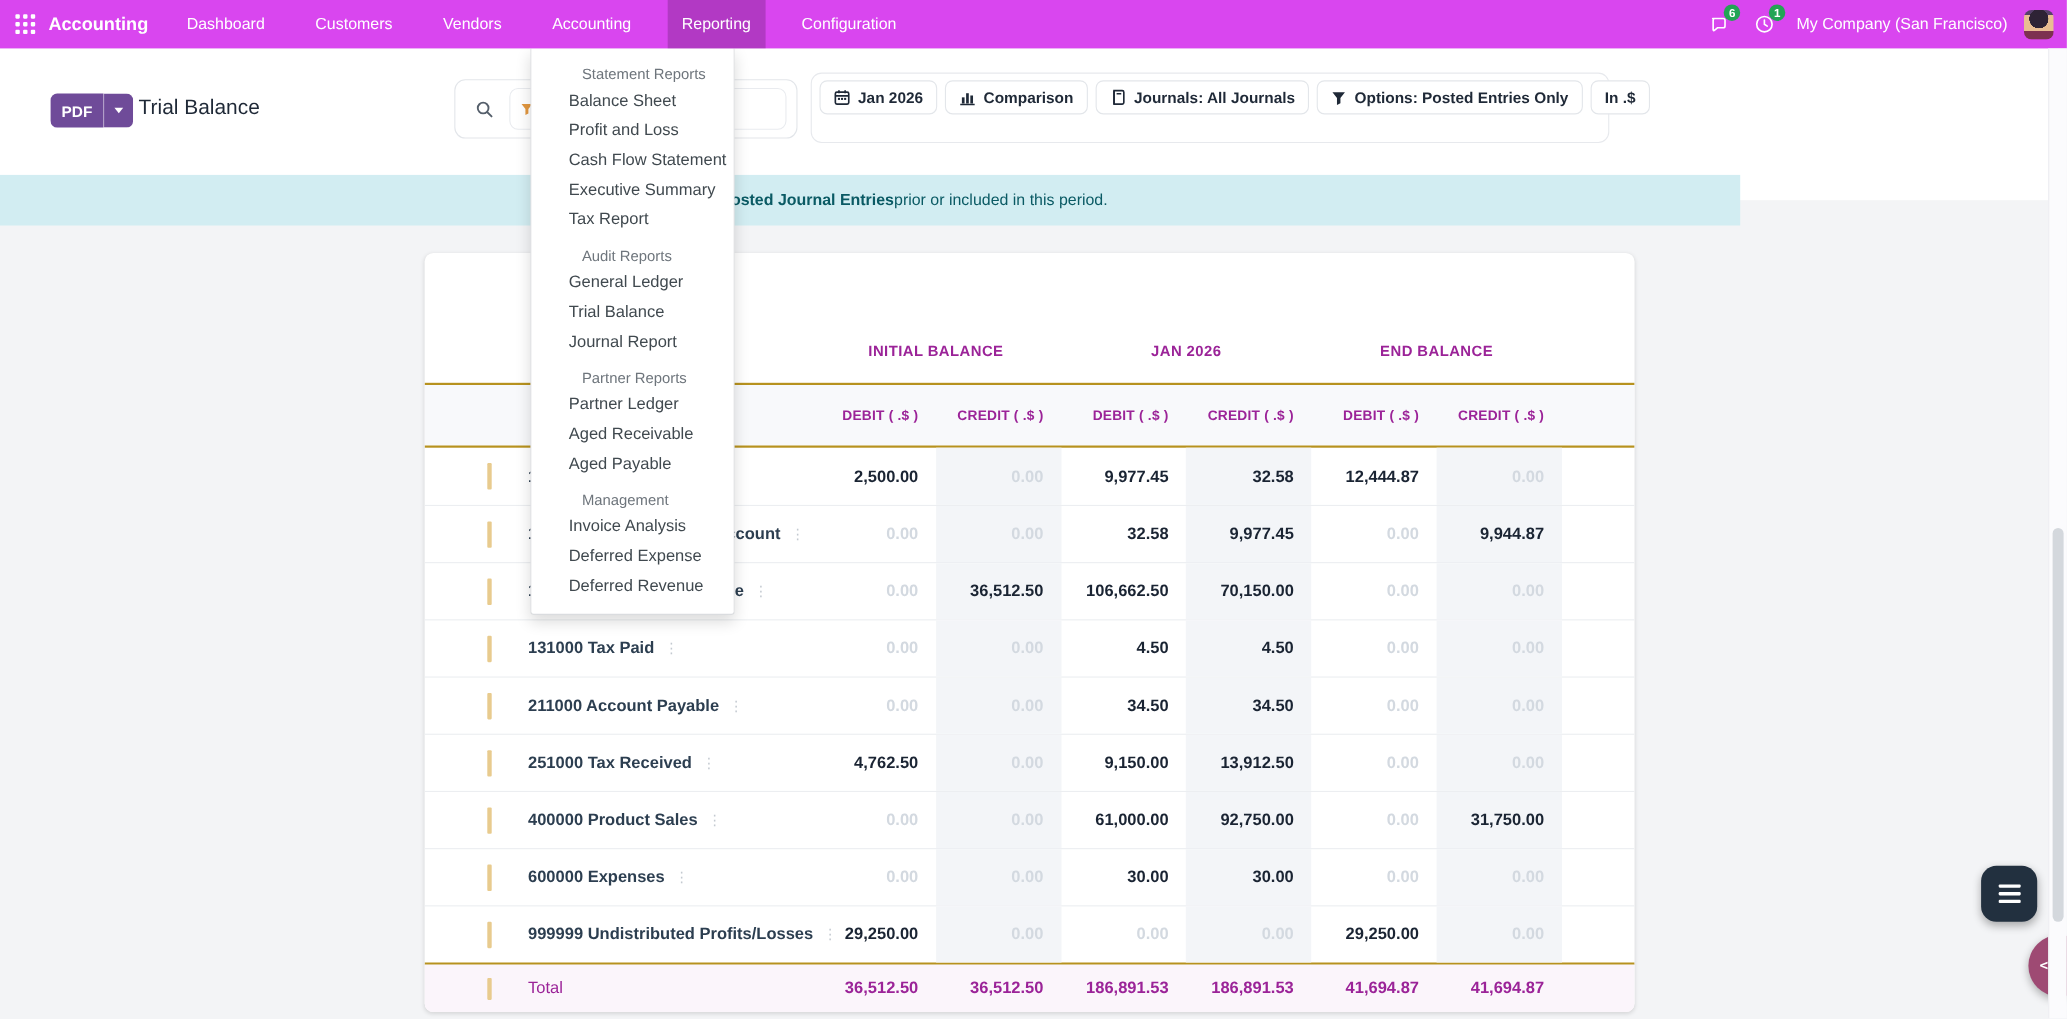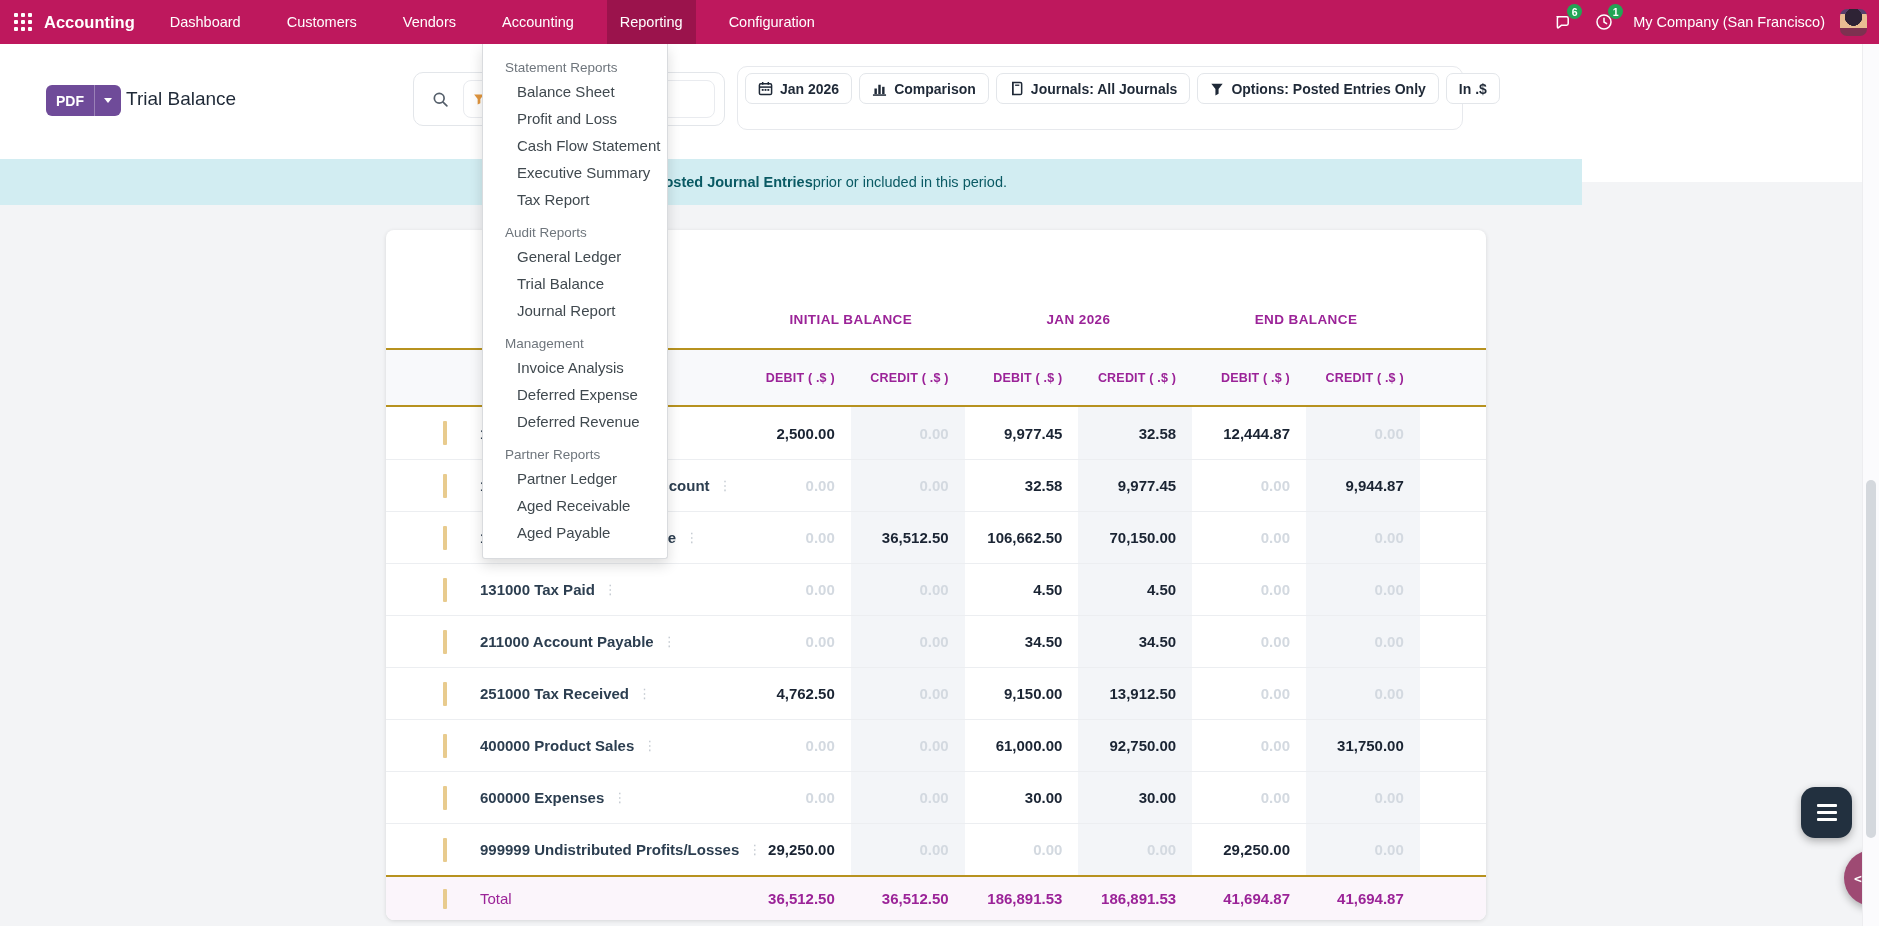--- a/index.html
+++ b/index.html
@@ -3,21 +3,21 @@
 <meta charset="utf-8">
 <style>
   * { box-sizing: border-box; }
   html,body { margin:0; padding:0; }
   body {
     position:relative; width:1879px; height:926px; overflow:hidden;
     background:#f3f4f6; font-family:"Liberation Sans", sans-serif;
   }
   
   .navbar { position:absolute; top:0; left:0; width:1879px; height:44px;
-    background:#be185d; display:flex; align-items:stretch; color:#fff; z-index:50; }
+    background:#d946ef; display:flex; align-items:stretch; color:#fff; z-index:50; }
   .grid-icon { width:18px; height:18px; display:grid; grid-template-columns:repeat(3,1fr);
     gap:2.5px; align-self:center; margin:0 12px 0 14px; cursor:pointer; }
   .grid-icon i { background:#fff; border-radius:1px; display:block; }
   .brand { align-self:center; font-size:16.5px; font-weight:700; margin-right:22px; cursor:pointer; }
   .nav-menu { display:flex; align-items:stretch;gap:20px; }
   .nav-item { display:flex; align-items:center; padding:0 13px; font-size:14.5px; cursor:pointer; }
   .nav-item.active { background:rgba(0,0,0,.18); }
   .nav-right { margin-left:auto; display:flex; align-items:center; gap:5px; padding-right:12px; }
   .icon-btn { position:relative; width:36px; height:36px; display:flex; align-items:center;
     justify-content:center; cursor:pointer; }
@@ -83,21 +83,21 @@
   .t-total .cell-name { align-items:center; }
   .t-total .fold-bar { height:20px; }
   .total-label { font-size:15px; font-weight:400; color:#9b2398; }
   .t-total .cell-val { color:#9b2398; background:none; }
   
   .dropdown { position:absolute; left:482px; top:44px; width:186px; background:#fff;
     border:1px solid #d9dbde; border-top:none; border-radius:0 0 3px 3px;
     box-shadow:0 6px 14px rgba(0,0,0,.14); z-index:40; padding:13px 0 12px; }
   .m-section { margin-bottom:9px; }
   .m-section:last-child { margin-bottom:0; }
-  .m-header { padding:3px 0 3px 22px; font-size:13.5px; color:#6e757c; }
+  .m-header { padding:3px 0 3px 22px; font-size:13.5px; color:#6e757c;margin-left:24px; }
   .m-item { padding:5px 0 5px 34px; font-size:15px; color:#40494f; line-height:17px; cursor:pointer; }
   
   .scroll-track { position:absolute; top:44px; right:0; width:17px; height:882px; background:#fbfbfd;
     border-left:1px solid #ededf0; z-index:60; }
   .scroll-thumb { position:absolute; left:3px; width:10px; top:436px; height:358px;
     background:#d4d8dd; border-radius:5px; cursor:pointer; }
   
   .fab-menu { position:absolute; left:1801px; top:787px; width:51px; height:51px; border-radius:14px;
     background:#22303f; border:none; cursor:pointer; z-index:55; display:flex; flex-direction:column;
     align-items:center; justify-content:center; gap:4.5px; box-shadow:0 3px 8px rgba(0,0,0,.3); }
@@ -396,30 +396,30 @@
       <div class="m-item">Executive Summary</div>
       <div class="m-item">Tax Report</div>
     </div>
     <div class="m-section">
       <div class="m-header">Audit Reports</div>
       <div class="m-item">General Ledger</div>
       <div class="m-item">Trial Balance</div>
       <div class="m-item">Journal Report</div>
     </div>
     <div class="m-section">
+      <div class="m-header">Partner Reports</div>
+      <div class="m-item">Partner Ledger</div>
+      <div class="m-item">Aged Receivable</div>
+      <div class="m-item">Aged Payable</div>
+    </div>
+    <div class="m-section">
       <div class="m-header">Management</div>
       <div class="m-item">Invoice Analysis</div>
       <div class="m-item">Deferred Expense</div>
       <div class="m-item">Deferred Revenue</div>
-    </div>
-    <div class="m-section">
-      <div class="m-header">Partner Reports</div>
-      <div class="m-item">Partner Ledger</div>
-      <div class="m-item">Aged Receivable</div>
-      <div class="m-item">Aged Payable</div>
     </div>
   </div>
 
 <div class="scroll-track">
   <div class="scroll-thumb"></div>
 </div>
 
 <button class="fab-menu">
   <i></i>
     <i></i>

